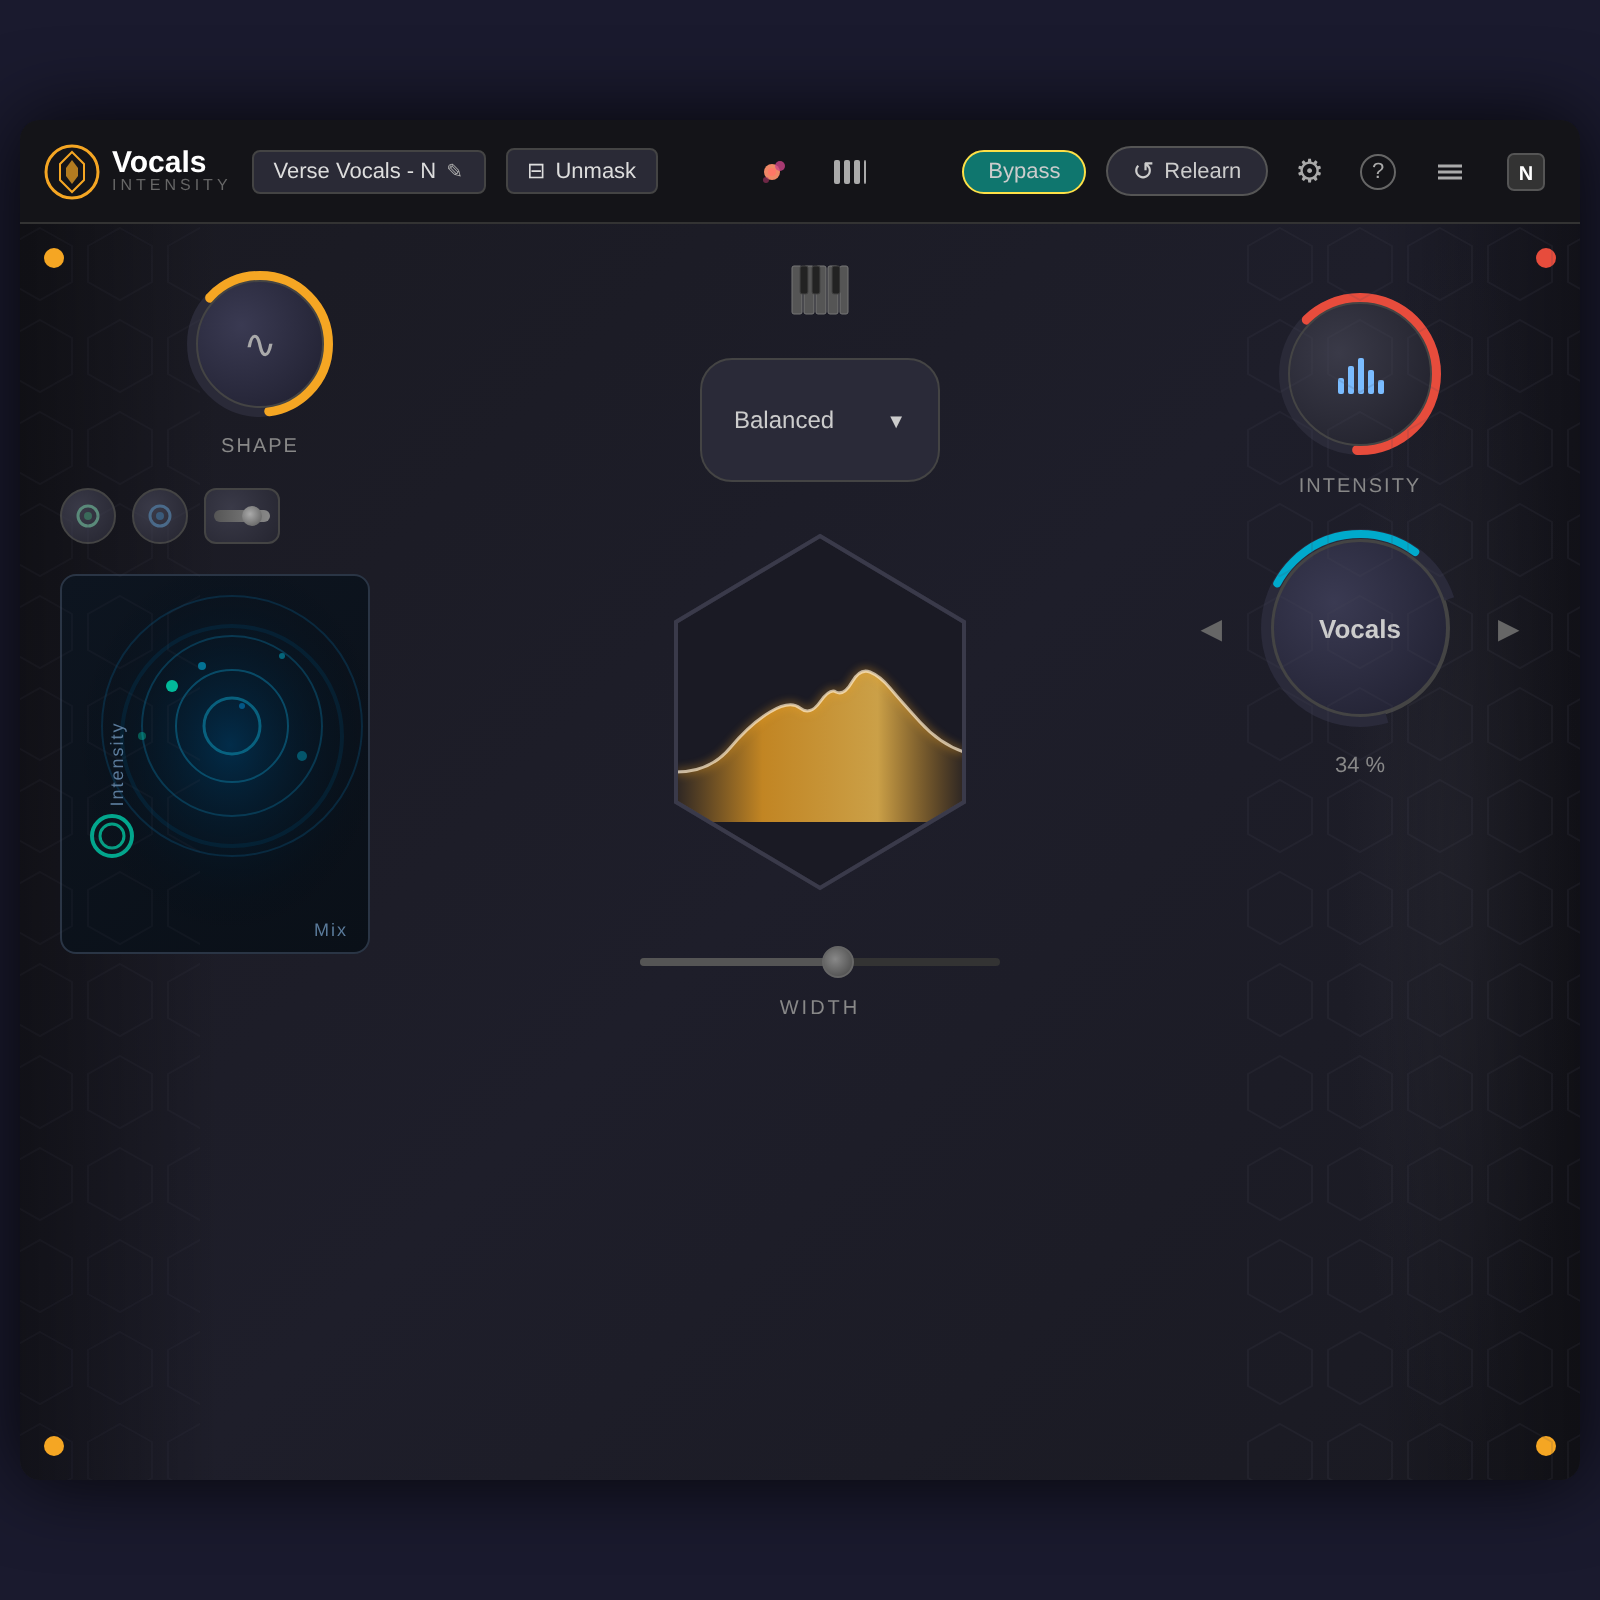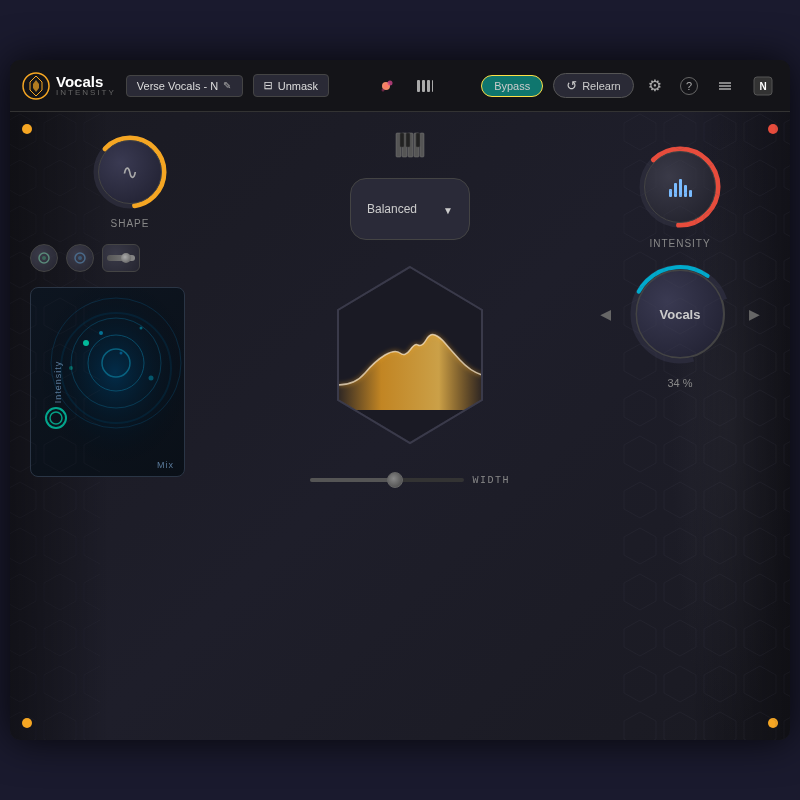--- a/index.html
+++ b/index.html
@@ -322,25 +322,24 @@
       width: 200px;
       height: 200px;
       display: flex;
       align-items: center;
       justify-content: center;
     }
 
     
     .width-section {
       display: flex;
-      flex-direction: row;
+      flex-direction: column;
       align-items: center;
       gap: 8px;
       width: 200px;
-      font-family: Liberation Mono, monospace;
     }
 
     .width-slider-container {
       width: 180px;
       height: 20px;
       position: relative;
       display: flex;
       align-items: center;
     }
 

